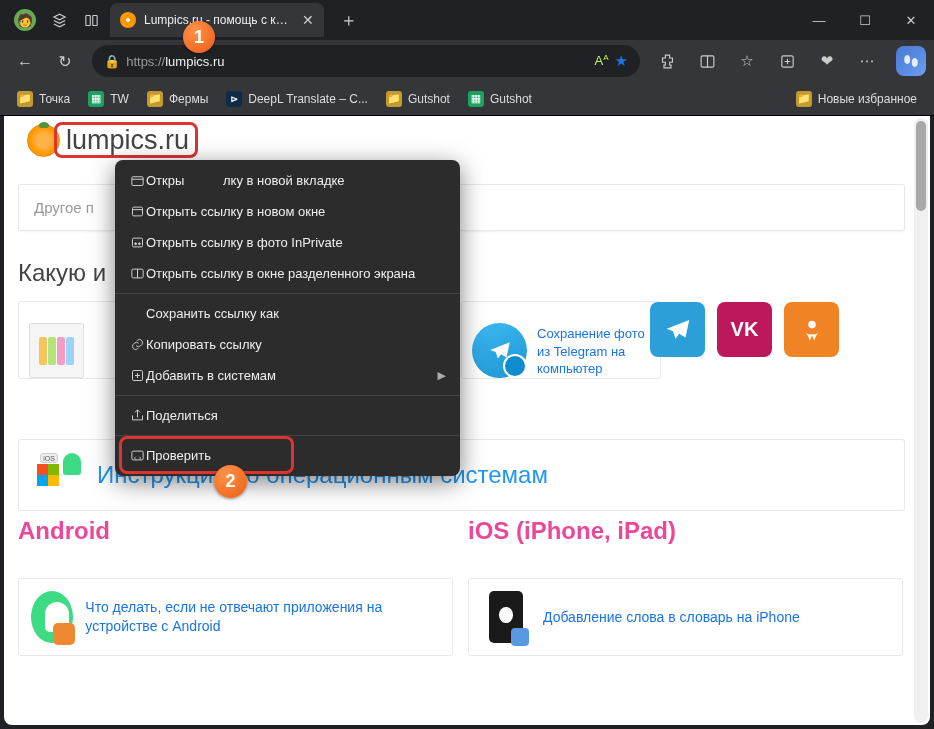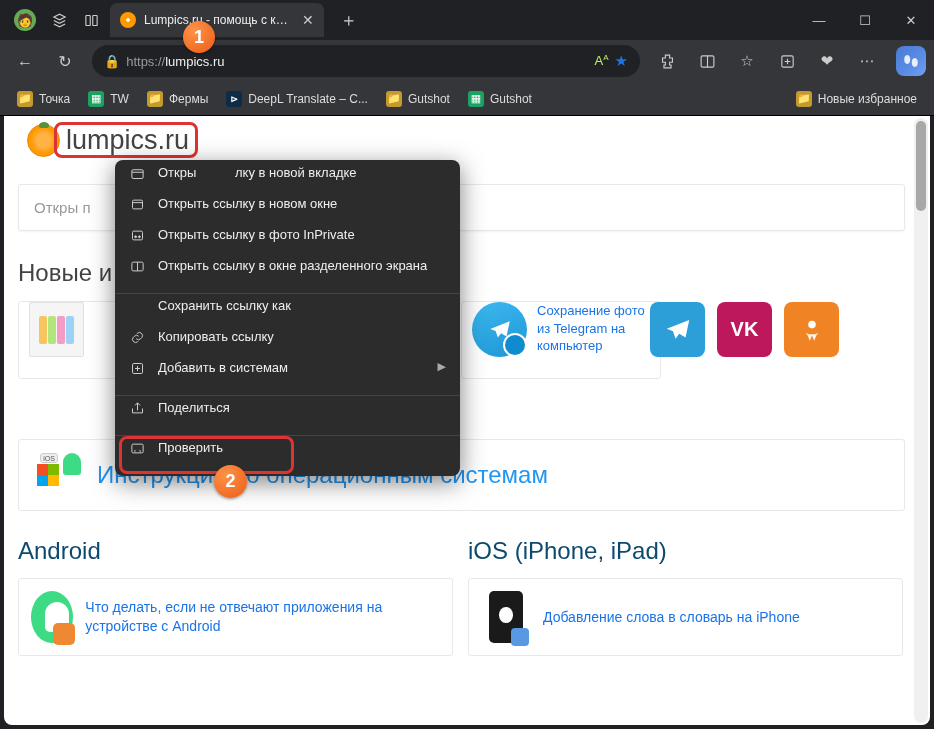--- a/index.html
+++ b/index.html
@@ -37,55 +37,55 @@
 .page{position:absolute;inset:0;padding:0}
 .logo-wrap{position:absolute;left:23px;top:8px;display:flex;align-items:center;gap:6px}
 .logo-orange{width:33px;height:33px;border-radius:50%;background:radial-gradient(circle,#ffb347 30%,#f90 60%);position:relative;border:1px solid #e88500}
 .logo-orange::before{content:"";position:absolute;top:-3px;left:11px;width:10px;height:6px;background:#5a8f3c;border-radius:60% 60% 40% 40%}
 .logo-text{font-size:27px;color:#444;font-weight:400;letter-spacing:0}
 .hl1{position:absolute;left:50px;top:6px;width:144px;height:36px;border:3px solid #d33;border-radius:8px}
 .badge1{position:absolute;left:183px;top:21px;width:32px;height:32px;border-radius:50%;background:radial-gradient(circle at 35% 30%,#ff9248,#eb5c15);color:#fff;font-weight:bold;font-size:18px;display:flex;align-items:center;justify-content:center;box-shadow:0 1px 3px rgba(0,0,0,.4)}
 .search-box{position:absolute;left:14px;top:68px;right:25px;height:47px;background:#fff;border:1px solid #e8e8e8;border-radius:3px;display:flex;align-items:center;padding:0 15px;color:#999;font-size:15px;box-shadow:0 1px 2px rgba(0,0,0,.05)}
 .h2{position:absolute;left:14px;top:143px;font-size:24px;color:#444;font-weight:400}
 .cards{position:absolute;left:14px;top:185px;display:flex;gap:18px}
-.card{width:200px;height:78px;border:1px solid #e8e8e8;border-radius:3px;background:#fff;display:flex;align-items:flex-start;padding:0 10px;gap:10px}
+.card{width:200px;height:78px;border:1px solid #e8e8e8;border-radius:3px;background:#fff;display:flex;align-items:flex-end;padding:0 10px;gap:10px}
 .card-ico{width:55px;height:55px;background:#f5f5f5;border:1px solid #e0e0e0;border-radius:2px;flex-shrink:0;display:flex;align-items:center;justify-content:center;font-size:28px}
 .card-txt{font-size:13px;color:#1a73e8;line-height:1.35}
 .tele-ico{width:55px;height:55px;border-radius:50%;background:linear-gradient(160deg,#3cb8ef,#1e96d4);display:flex;align-items:center;justify-content:center;position:relative;flex-shrink:0}
 .tele-ico::after{content:"";position:absolute;bottom:0;right:0;width:20px;height:20px;border-radius:50%;background:#0f8bd0;border:2px solid #fff}
 .socials{position:absolute;left:646px;top:186px;display:flex;gap:12px}
 .soc{width:55px;height:55px;border-radius:8px;display:flex;align-items:center;justify-content:center}
 .soc-tg{background:#2c9fd9}
 .soc-vk{background:#be185d}
 .soc-ok{background:#f08323}
 .section-card{position:absolute;left:14px;top:323px;right:25px;height:72px;border:1px solid #e8e8e8;border-radius:3px;display:flex;align-items:center;padding:0 18px;gap:16px}
 .os-ico{width:44px;height:44px;position:relative}
 .os-ico .w{position:absolute;left:0;top:11px;width:22px;height:22px;display:grid;grid-template-columns:1fr 1fr;grid-template-rows:1fr 1fr;gap:0}
 .os-ico .w div:nth-child(1){background:#f25022}
 .os-ico .w div:nth-child(2){background:#7fba00}
 .os-ico .w div:nth-child(3){background:#00a4ef}
 .os-ico .w div:nth-child(4){background:#ffb900}
 .os-ico .a{position:absolute;right:0;top:0;width:18px;height:22px;background:#3ddc84;border-radius:9px 9px 3px 3px}
 .os-ico .i{position:absolute;left:3px;top:0;width:18px;height:10px;background:#eee;border:1px solid #ccc;border-radius:3px;font-size:7px;color:#555;display:flex;align-items:center;justify-content:center}
 .section-title{font-size:24px;color:#2196f3;font-weight:400}
-.h3{font-size:24px;color:#0c4a6e;font-weight:400;position:absolute;top:421px}
+.h3{font-size:24px;color:#ec4899;font-weight:700;position:absolute;top:401px}
 .h3a{left:14px}
 .h3b{left:464px}
 .artcard{position:absolute;top:462px;width:435px;height:78px;border:1px solid #e8e8e8;border-radius:3px;display:flex;align-items:center;padding:0 12px;gap:12px}
 .artcard-a{left:14px}
 .artcard-b{left:464px}
 .android-ico{width:52px;height:52px;border-radius:50%;background:#3ddc84;position:relative}
 .android-ico::before{content:"";position:absolute;left:14px;top:11px;width:24px;height:30px;background:#fff;border-radius:12px 12px 5px 5px}
 .android-ico::after{content:"";position:absolute;bottom:-2px;right:-2px;width:22px;height:22px;background:#e83;border-radius:5px}
 .iphone-ico{width:34px;height:52px;background:#1a1a1a;border-radius:5px;position:relative;margin:0 8px}
 .iphone-ico::before{content:"";position:absolute;left:10px;top:16px;width:14px;height:16px;background:#fff;border-radius:50% 50% 48% 48%}
 .iphone-ico::after{content:"";position:absolute;bottom:-3px;right:-6px;width:18px;height:18px;background:#5899e2;border-radius:4px}
 .art-txt{font-size:14px;color:#1a73e8;line-height:1.35}
 .ctx{position:absolute;left:115px;top:160px;width:345px;background:#2c2c2c;border-radius:8px;box-shadow:0 6px 24px rgba(0,0,0,.5);padding:5px 0;z-index:50;color:#eee}
-.ctx-item{display:flex;height:31px;padding:0 14px;gap:12px;font-size:13px}
+.ctx-item{display:flex;align-items:center;height:31px;padding:0 14px;font-size:13px}
 .ctx-ico{width:17px;height:17px;display:flex;align-items:center;justify-content:center;color:#ccc;font-size:14px;flex-shrink:0}
 .ctx-sep{height:1px;background:#444;margin:4px 0}
 .ctx-chev{margin-left:auto;color:#aaa;font-size:11px}
 .hl2{position:absolute;left:119px;top:436px;width:175px;height:38px;border:3px solid #d33;border-radius:8px;z-index:51}
 .badge2{position:absolute;left:214px;top:465px;width:33px;height:33px;border-radius:50%;background:radial-gradient(circle at 35% 30%,#ff9248,#eb5c15);color:#fff;font-weight:bold;font-size:18px;display:flex;align-items:center;justify-content:center;box-shadow:0 1px 3px rgba(0,0,0,.4);z-index:52}
 svg{display:block}
 </style>
 </head>
 <body>
 
@@ -192,24 +192,24 @@
       <div class="scrollbar-thumb"></div>
     </div>
   <div class="page">
     <div class="logo-wrap">
       <div class="logo-orange"></div>
       <div class="logo-text">lumpics.ru</div>
     </div>
     <div class="hl1"></div>
 
     <div class="search-box">
-      <span>Откры п</span>
-    </div>
-
-    <div class="h2">Новые и</div>
+      <span>Другое п</span>
+    </div>
+
+    <div class="h2">Какую и</div>
 
     <div class="cards">
       <div class="card">
         <div class="card-ico">
             <span style="font-size:10px;display:grid;grid-template-columns:repeat(4,1fr);gap:1px">
               <span style="width:8px;height:28px;background:#f6c560;border-radius:2px"></span>
               <span style="width:8px;height:28px;background:#b4e57d;border-radius:2px"></span>
               <span style="width:8px;height:28px;background:#f49cc5;border-radius:2px"></span>
               <span style="width:8px;height:28px;background:#9cd3f4;border-radius:2px"></span>
             </span>

